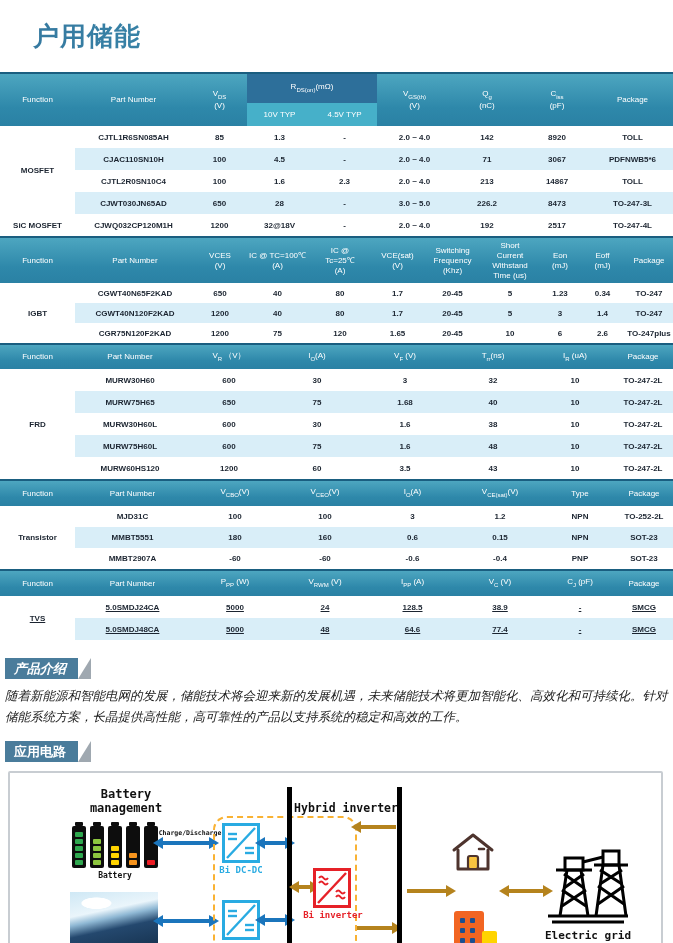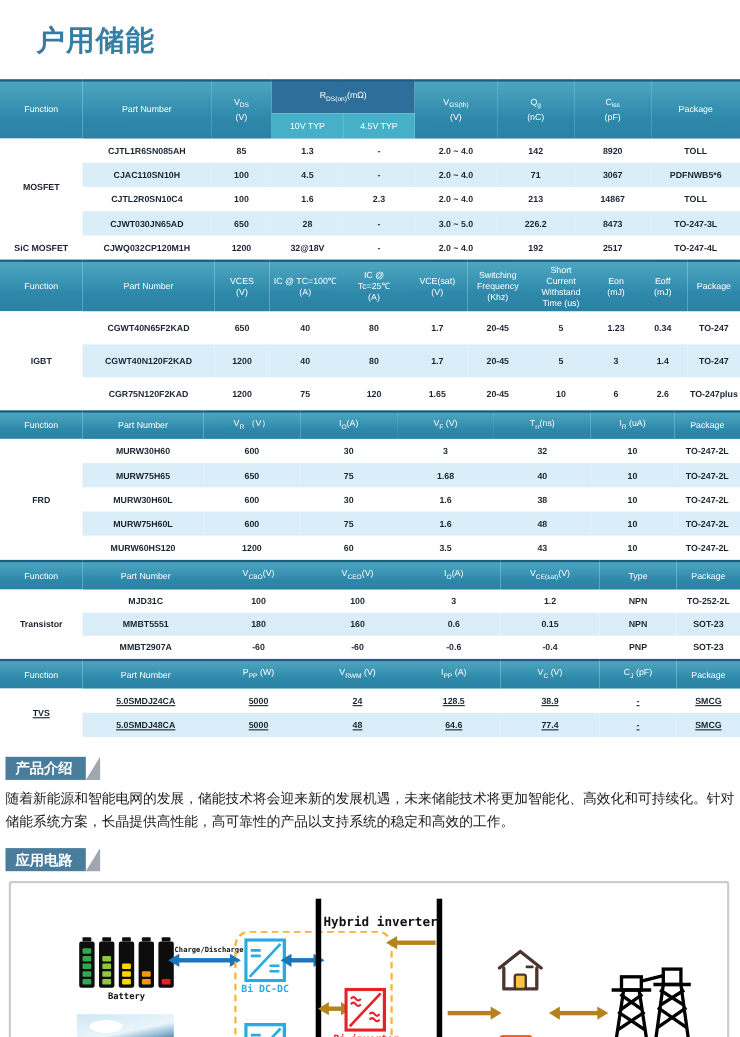--- a/index.html
+++ b/index.html
@@ -18,32 +18,32 @@
   .ctable th.grp{background:#2D6F9A;}
   .ctable th.sub{background:#46B0C9;border-top:none !important;}
   .ctable td{font-size:8px;font-weight:700;color:#1B2430;text-align:center;vertical-align:middle;padding:0 2px;}
   .ctable tr.alt td{background:#D9EEF8;}
   .ctable td.fn{background:#fff !important;}
   .ctable sub{font-size:6px;}
   .t0 thead tr:first-child th{height:27px;}
   .t0 th.sub{height:21px;}
   .t0 td{height:22px;}
   .t1 th{height:43px;}
-  .t1 td{height:30px;}
+  .t1 td{height:20px;}
   .t2 th{height:22px;}
   .t2 td{height:22px;}
   .t3 th{height:23px;}
   .t3 td{height:21px;}
   .t4 th{height:23px;}
   .t4 td{height:22px;text-decoration:underline;}
 
   
   .badge{display:inline-block;position:relative;background:#4A7C9B;color:#fff;font-size:13px;font-weight:bold;height:21px;line-height:21px;padding:0 12px 0 9px;margin-left:5px;}
   .badge::after{content:"";position:absolute;right:-13px;bottom:0;width:0;height:0;border-bottom:21px solid #9FA8B0;border-left:13px solid transparent;}
-  .intro-wrap{margin-top:18px;}
+  .intro-wrap{margin-top:18px;font-style:italic;}
   .para{font-size:12.5px;line-height:21px;color:#1A1A1A;margin:7px 5px 0 5px;}
   .circuit-head{margin-top:13px;}
 
   
   .diagram{position:relative;width:651px;height:224px;border:2px solid #C8CDD2;border-radius:2px;margin:9px 0 0 8px;background:#fff;}
   .d-abs{position:absolute;}
   .mono{font-family:"DejaVu Sans Mono",monospace;}
   .dlabel{font-weight:bold;color:#111;text-align:center;}
   .bus{width:5px;background:#000;}
   .dashed-box{border:2px dashed #F9B233;border-radius:14px;}
@@ -411,20 +411,21 @@
   <span class="badge">产品介绍</span>
   <p class="para">随着新能源和智能电网的发展，储能技术将会迎来新的发展机遇，未来储能技术将更加智能化、高效化和可持续化。针对储能系统方案，长晶提供高性能，高可靠性的产品以支持系统的稳定和高效的工作。</p>
 </div>
 
 <div class="circuit-head">
   <span class="badge">应用电路</span>
 </div>
 
 <div class="diagram">
 
+  <div class="d-abs mono dlabel" style="left:58px;top:14px;width:116px;font-size:12px;line-height:14px;">Battery management</div>
   <div class="d-abs bats" id="batteries" style="left:62px;top:53px;">
       <div class="bat">
         <div class="bar" style="bottom: 3px; background: rgb(47, 168, 79);"></div>
         <div class="bar" style="bottom: 10px; background: rgb(47, 168, 79);"></div>
         <div class="bar" style="bottom: 17px; background: rgb(47, 168, 79);"></div>
         <div class="bar" style="bottom: 24px; background: rgb(47, 168, 79);"></div>
         <div class="bar" style="bottom: 31px; background: rgb(47, 168, 79);"></div>
       </div>
       <div class="bat">
         <div class="bar" style="bottom: 3px; background: rgb(141, 198, 63);"></div>

